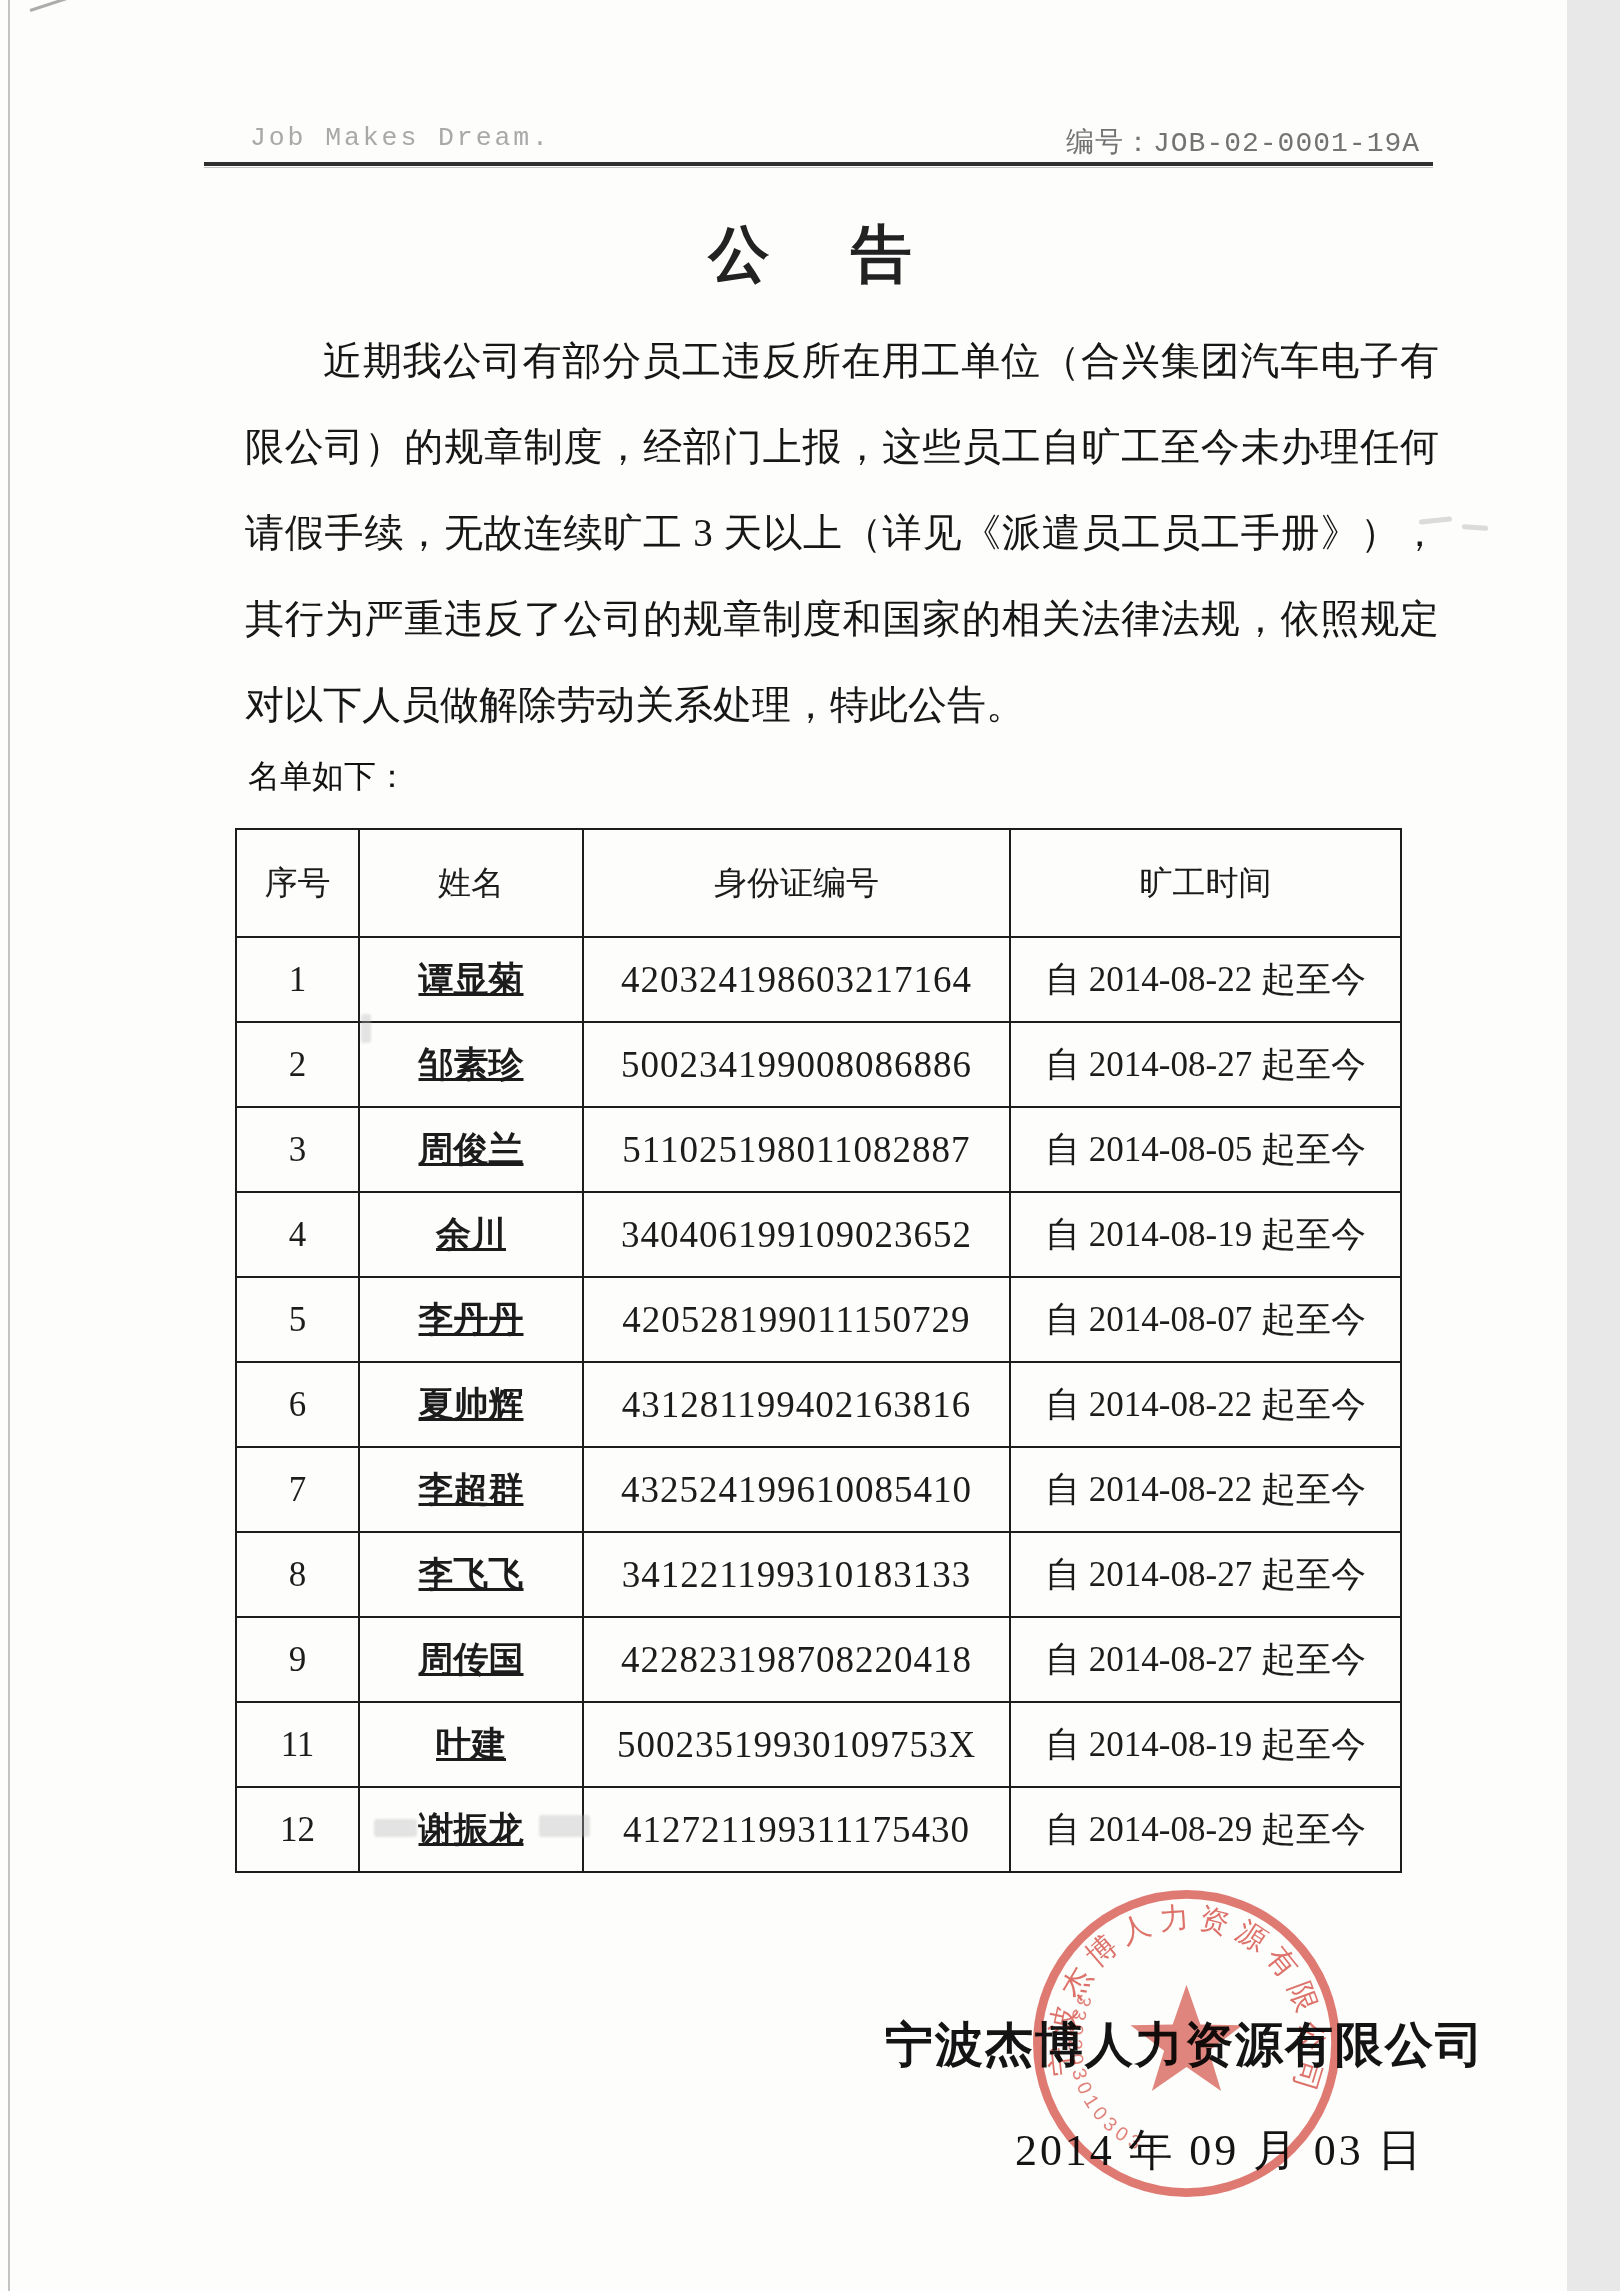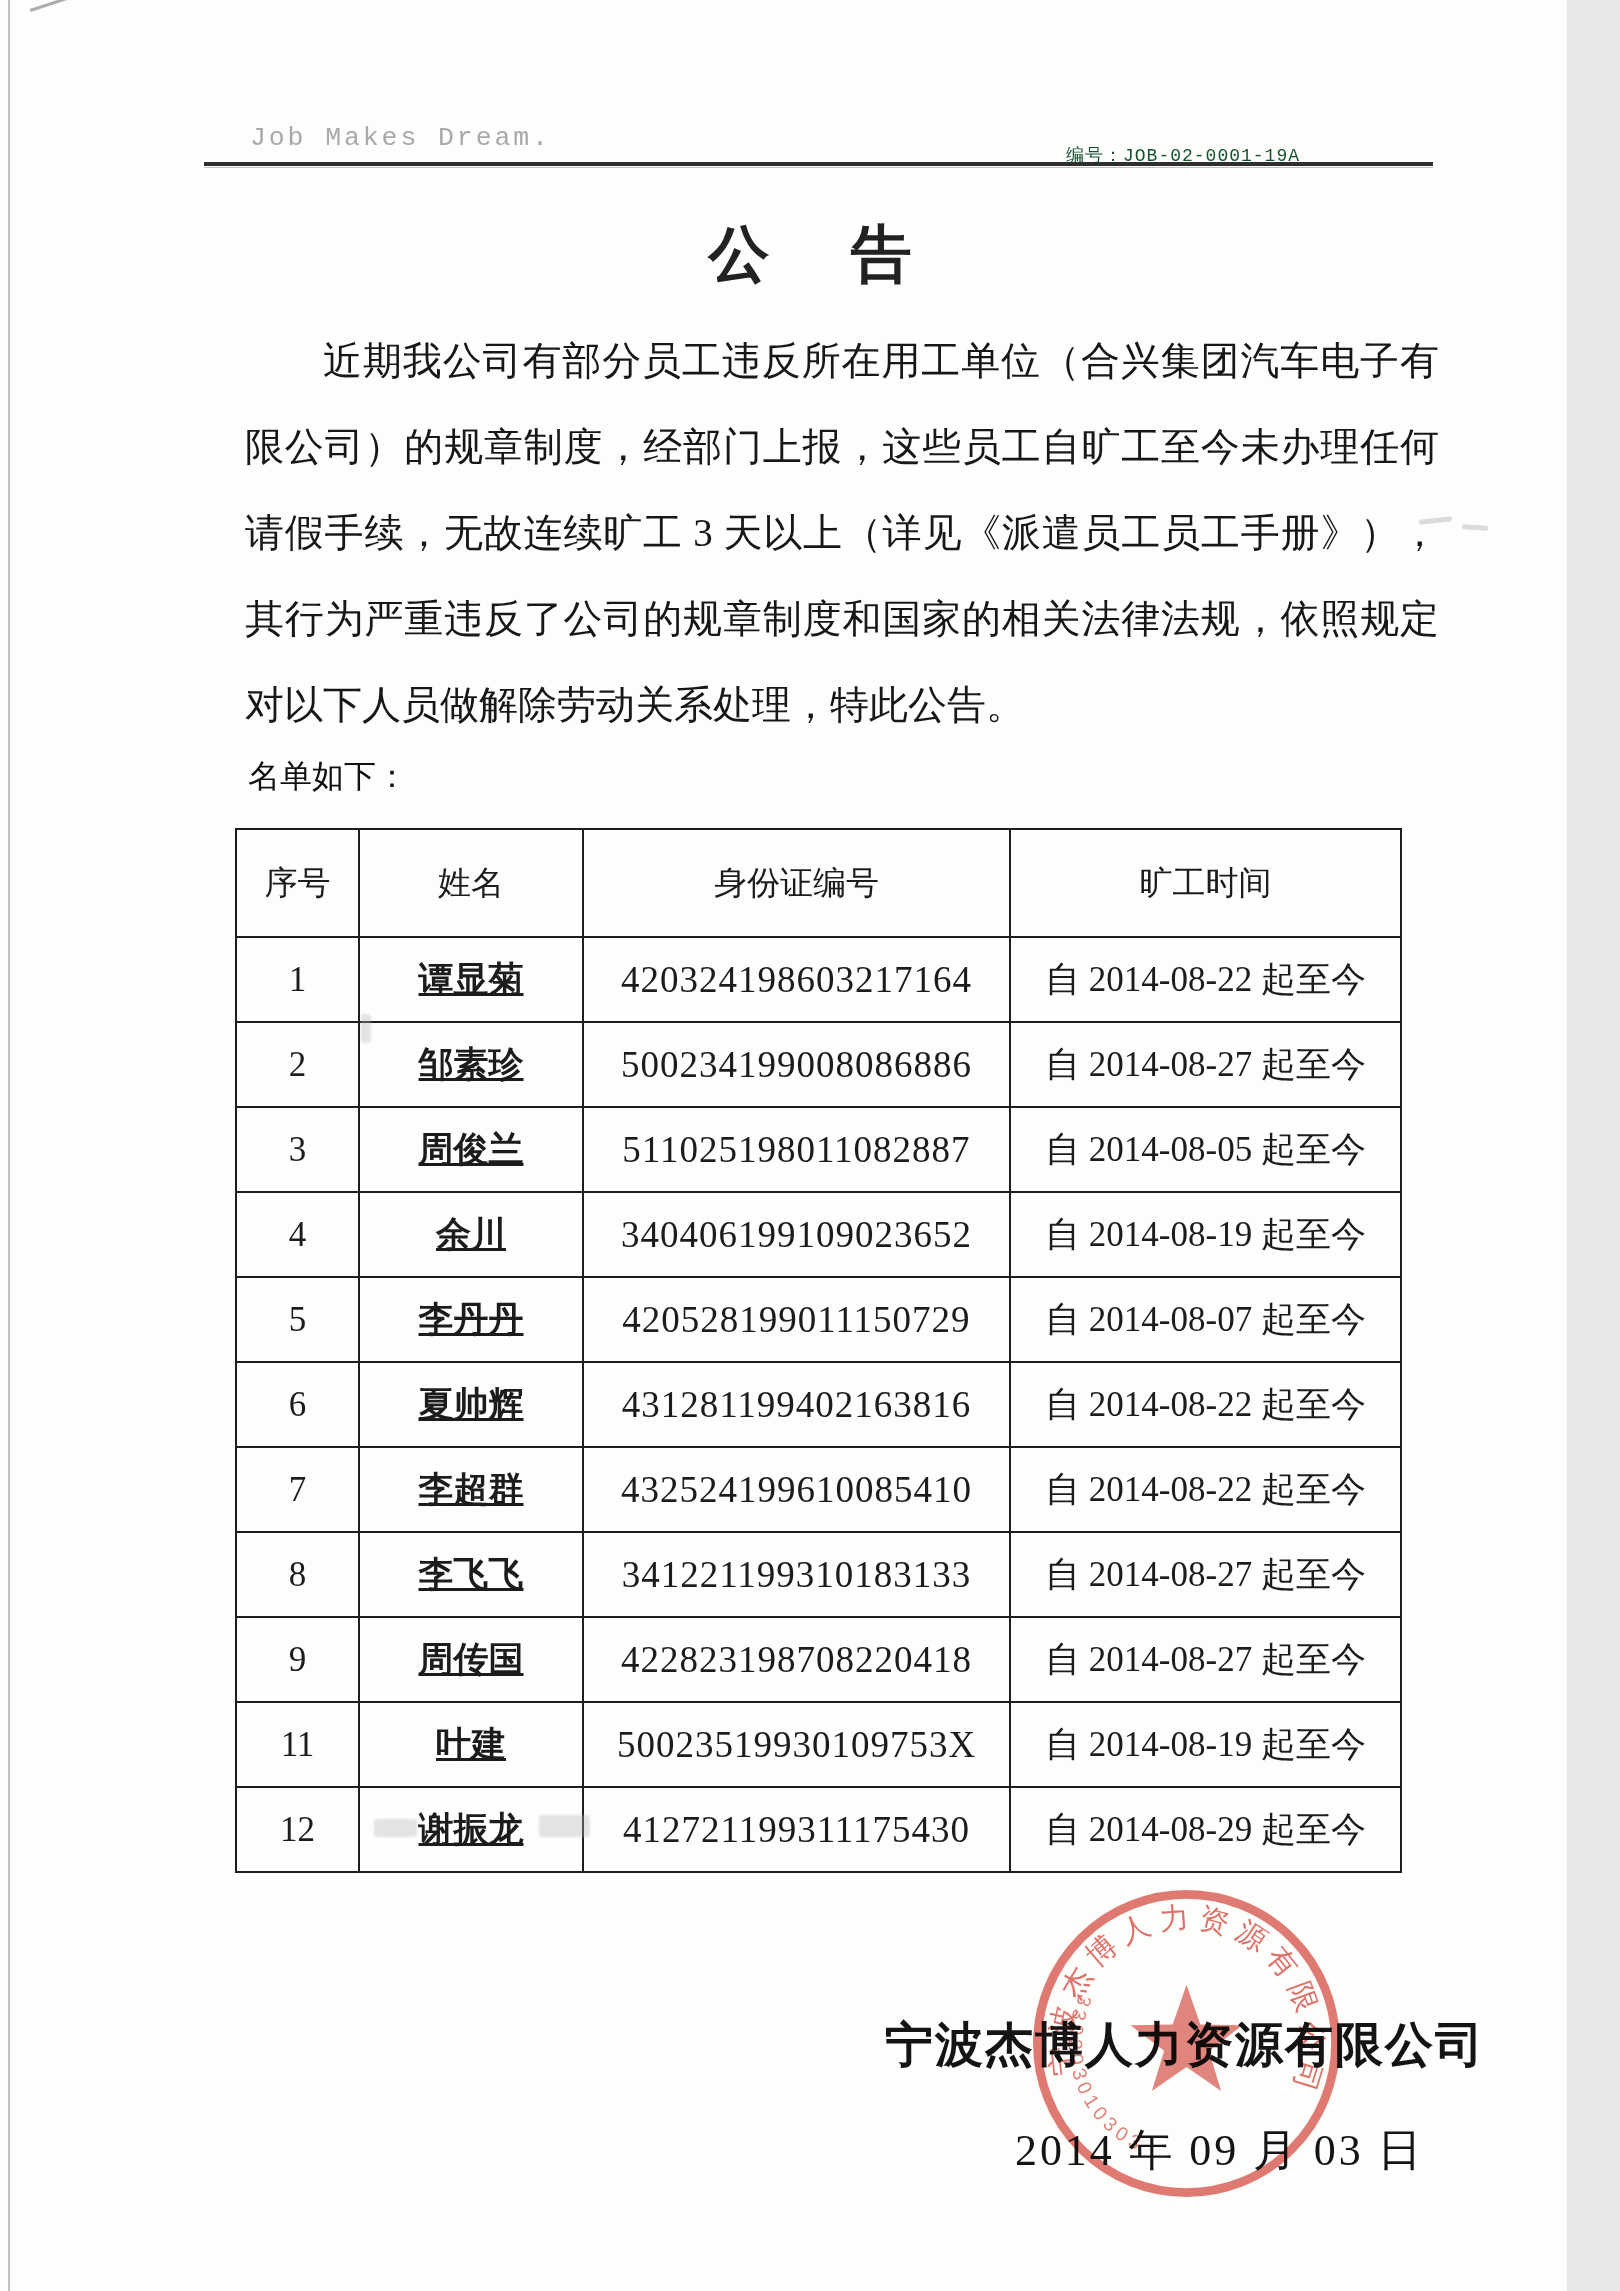--- a/index.html
+++ b/index.html
@@ -22,21 +22,21 @@
 
   
   .motto {
     position:absolute; left:250px; top:123px;
     font-family:"Liberation Mono", monospace;
     font-size:26.5px; letter-spacing:2.9px; color:#a9a9a9;
   }
   .doc-number {
     position:absolute; left:1066px; top:123px;
     font-family:"Liberation Mono", monospace;
-    font-size:18px; letter-spacing:1px; color:#14532d;margin-top:20px;
+    font-size:28px; letter-spacing:1px; color:#737373;
   }
   .rule { position:absolute; left:204px; top:162px; width:1229px; height:3.9px;
           background:#2f2f2f; }
   .rule:after { content:""; position:absolute; left:0; top:4.9px; width:100%; height:1px;
           background:#8a8a8a; opacity:.5; }
 
   
   .title {
     position:absolute; left:0; top:214px; width:1620px;
     text-align:center; font-size:61px; font-weight:bold;

